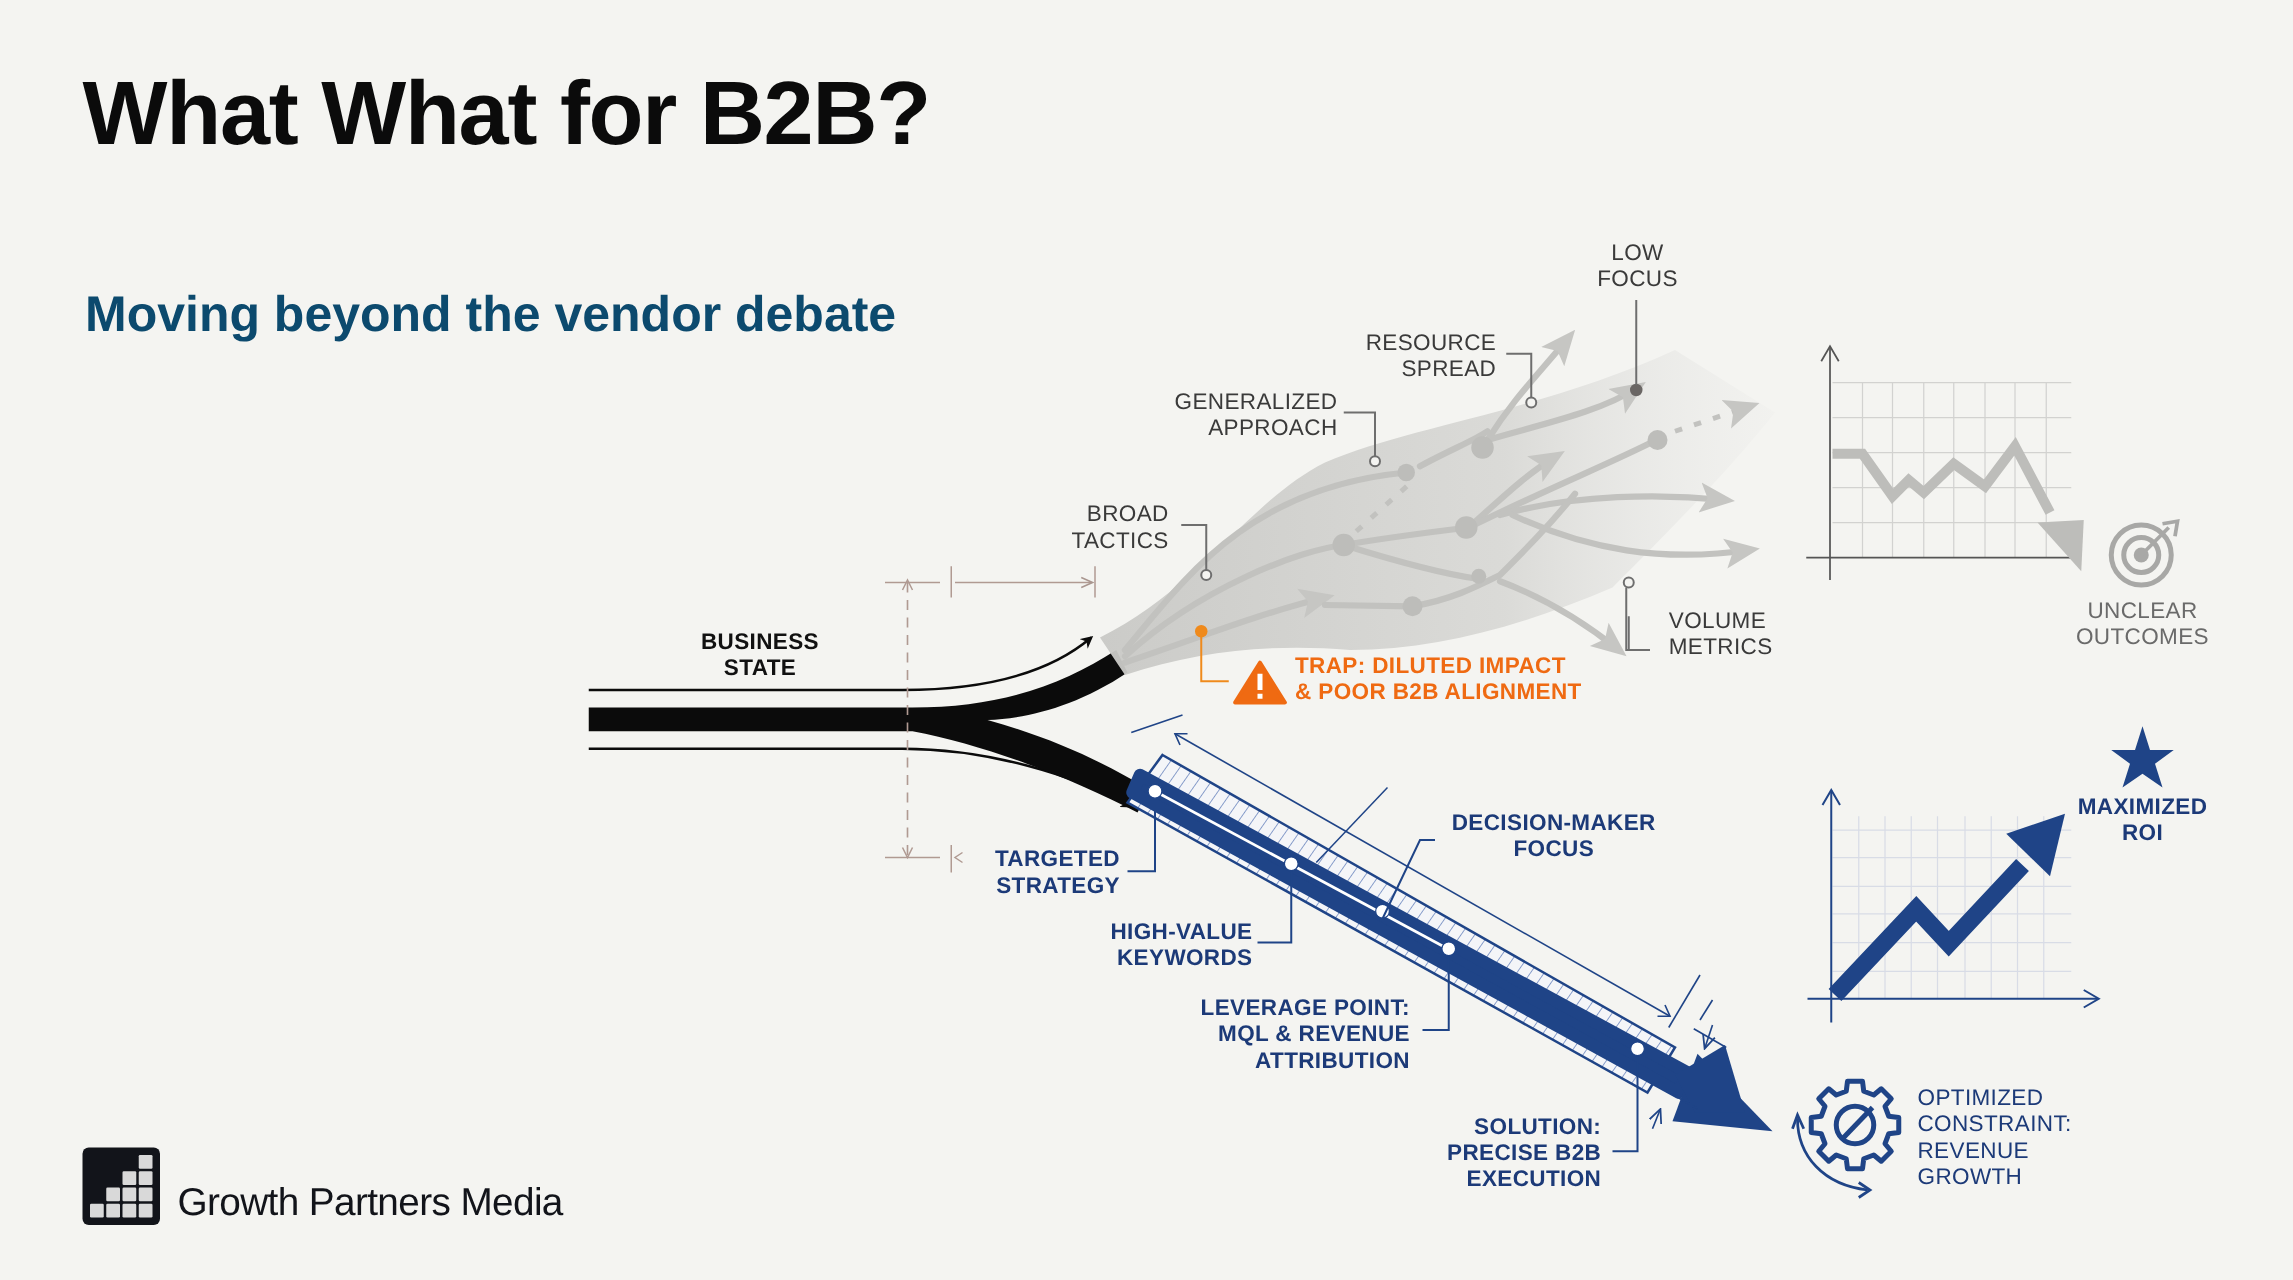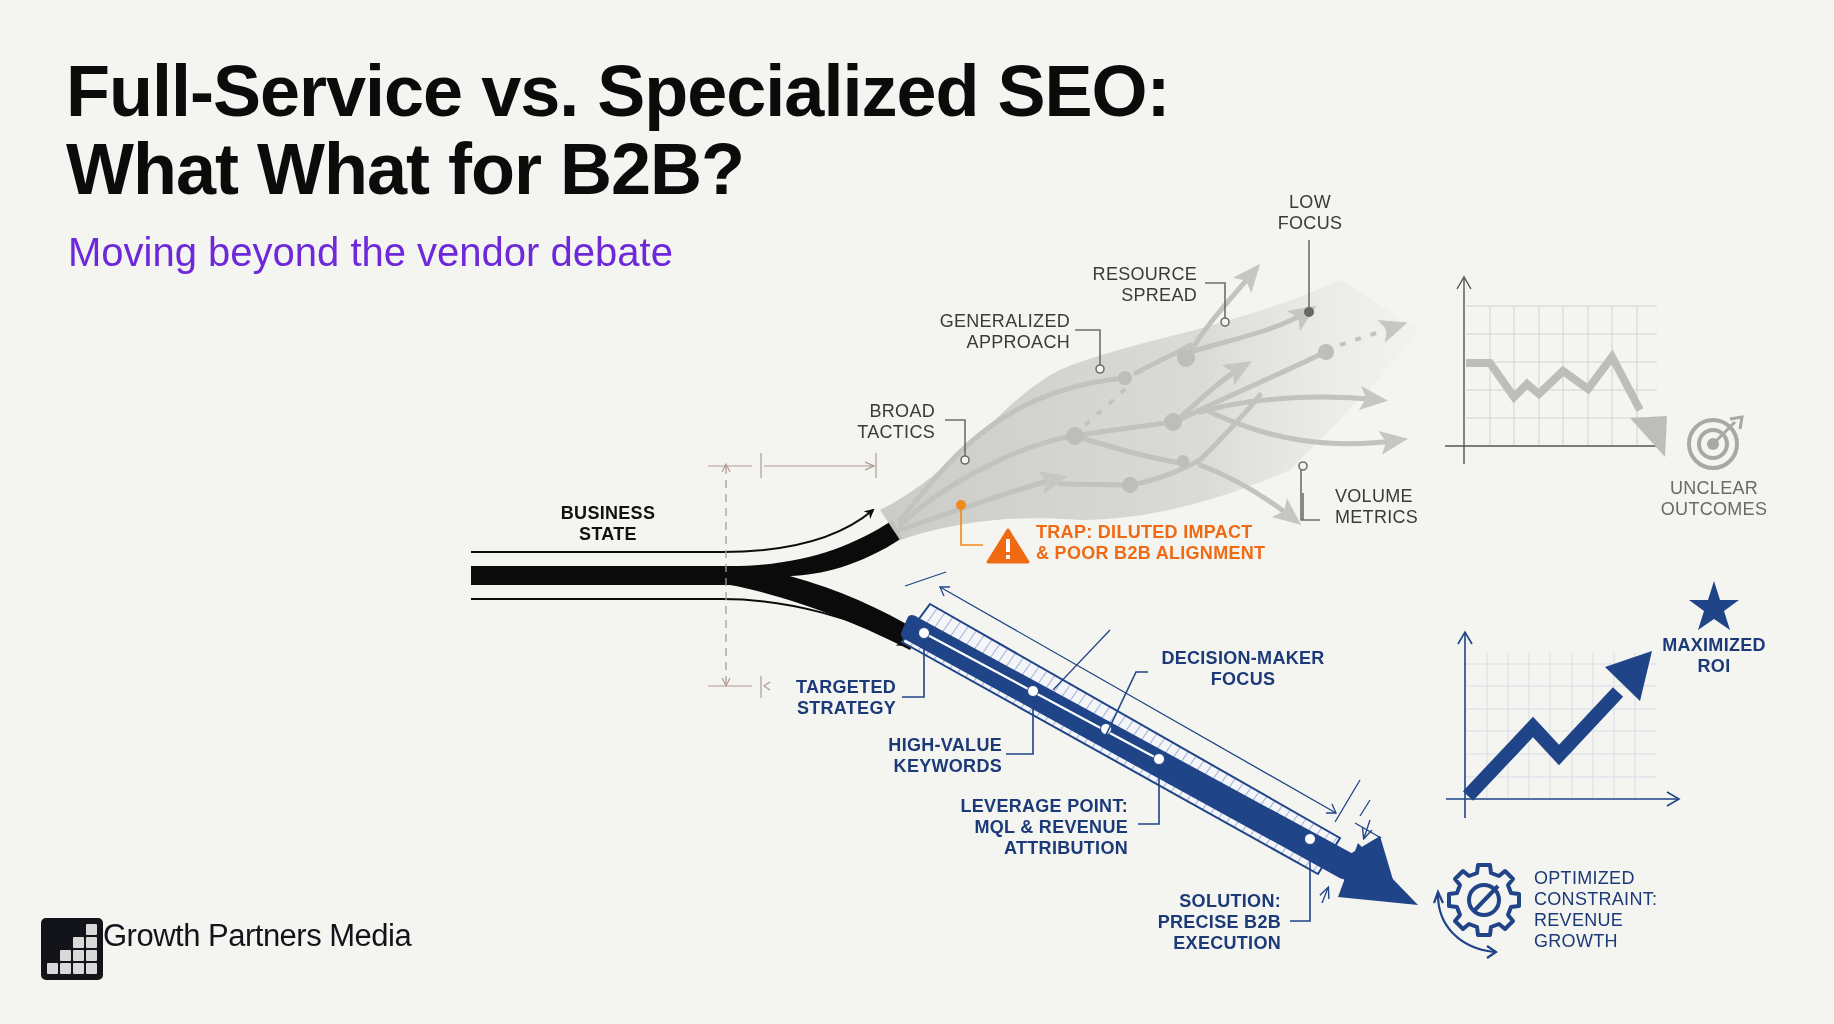--- a/index.html
+++ b/index.html
@@ -13,27 +13,27 @@
   .title {
     position: absolute; left: 66px; top: 52px;
     font-family: "Liberation Sans", sans-serif;
     font-weight: 700; font-size: 72px; line-height: 78px;
     color: #0b0b0b; letter-spacing: -1px; margin: 0;
   }
   .title span { display: block; }
   .subtitle {
     position: absolute; left: 68px; top: 228px;
     font-family: "Liberation Sans", sans-serif;
-    font-size: 40px; line-height: 48px; color: #6d28d9;
-    margin: 0; font-weight: 400;
+    font-size: 40px; line-height: 48px; color: #0c4a6e;
+    margin: 0; font-weight: 700;
   }
   .subtitle span { display: block; }
   .logo {
-    position: absolute; left: 41px; top: 918px;
-    display: flex; align-items: flex-start; 
+    position: absolute; left: 66px; top: 918px;
+    display: flex; align-items: flex-end; gap: 14px;
   }
   .logo-mark {
     width: 62px; height: 62px; background: #12141a; border-radius: 5px;
     position: relative;
   }
   .logo-mark i {
     position: absolute; width: 11px; height: 11px; background: #d9d9d9;
     border-radius: 1px;
   }
   .logo-text {
@@ -48,21 +48,20 @@
   .lbl-orange { fill: #ef6a12; font-weight: 700; }
   .lbl-muted { fill: #6a6a6a; }
   .lbl-navy { fill: #1c3a78; }
 </style>
 </head>
 <body>
 
 <div class="page">
 
   <h1 class="title">
-    <span>Full-Service vs. Specialized SEO:</span>
     <span>What What for B2B?</span>
   </h1>
 
   <p class="subtitle">
     <span>Moving beyond the vendor debate</span>
   </p>
 
   <svg class="diagram" width="1834" height="1024" viewBox="0 0 1834 1024" xmlns="http://www.w3.org/2000/svg">
     <defs>
       <marker id="arrBlack" markerWidth="10" markerHeight="10" refX="8" refY="5" orient="auto" markerUnits="userSpaceOnUse">

